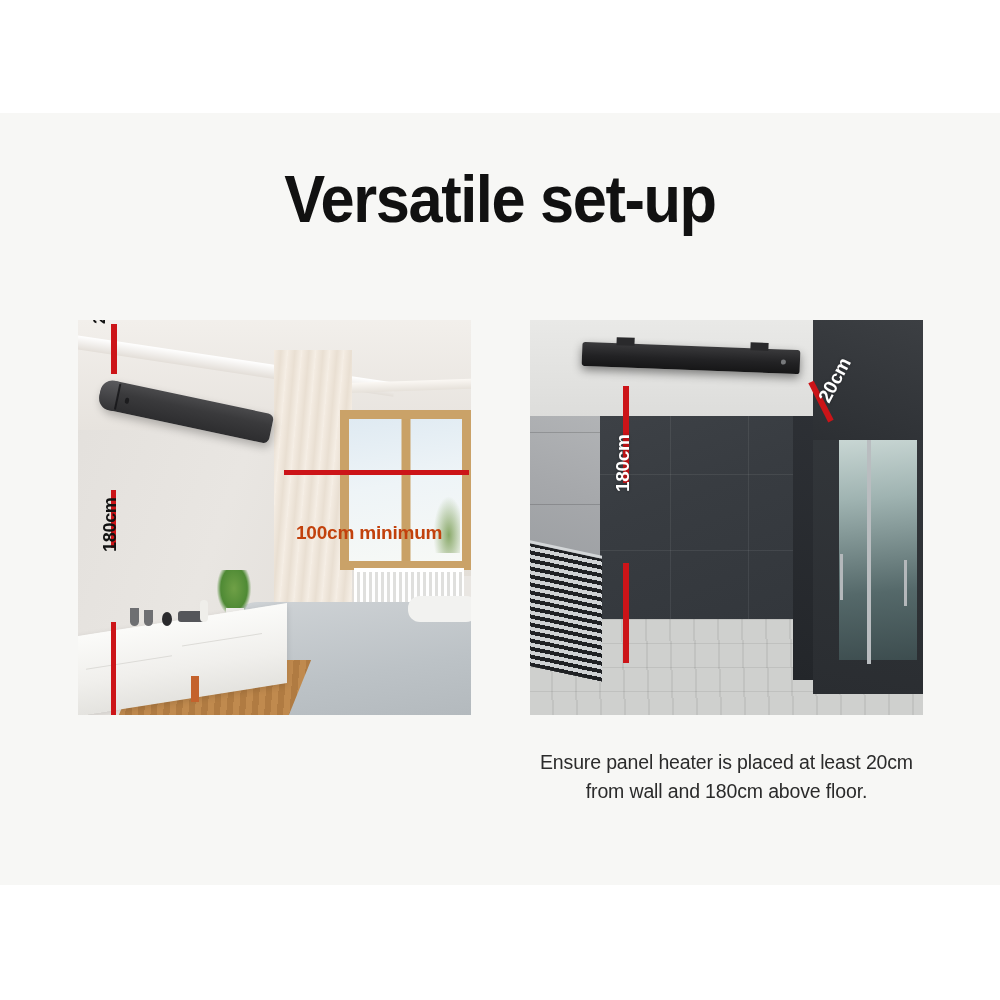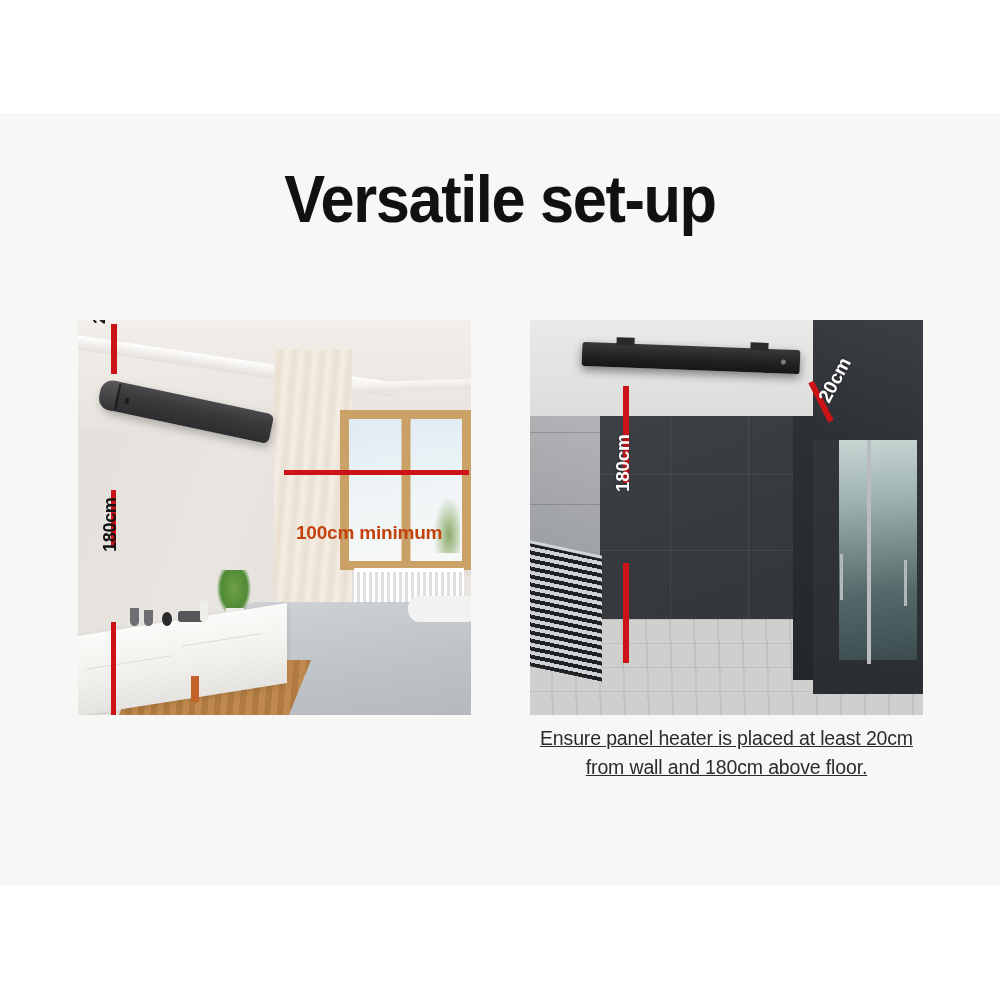--- a/index.html
+++ b/index.html
@@ -304,21 +304,21 @@
   
   .caption {
     position: absolute;
     font-size: 19.5px;
     line-height: 29px;
     color: #2b2b2b;
     text-align: center;
     letter-spacing: -0.15px;
   }
   .caption.left  { left: 78px;  top: 748px; width: 393px; }
-  .caption.right { left: 530px; top: 724px; width: 393px; text-decoration: underline; }
+  .caption.right { left: 530px; top: 748px; width: 393px; }
 </style>
 </head>
 <body>
 
 <div class="page">
 
   <div class="band"></div>
 
   <div class="title">Versatile set-up</div>
 

